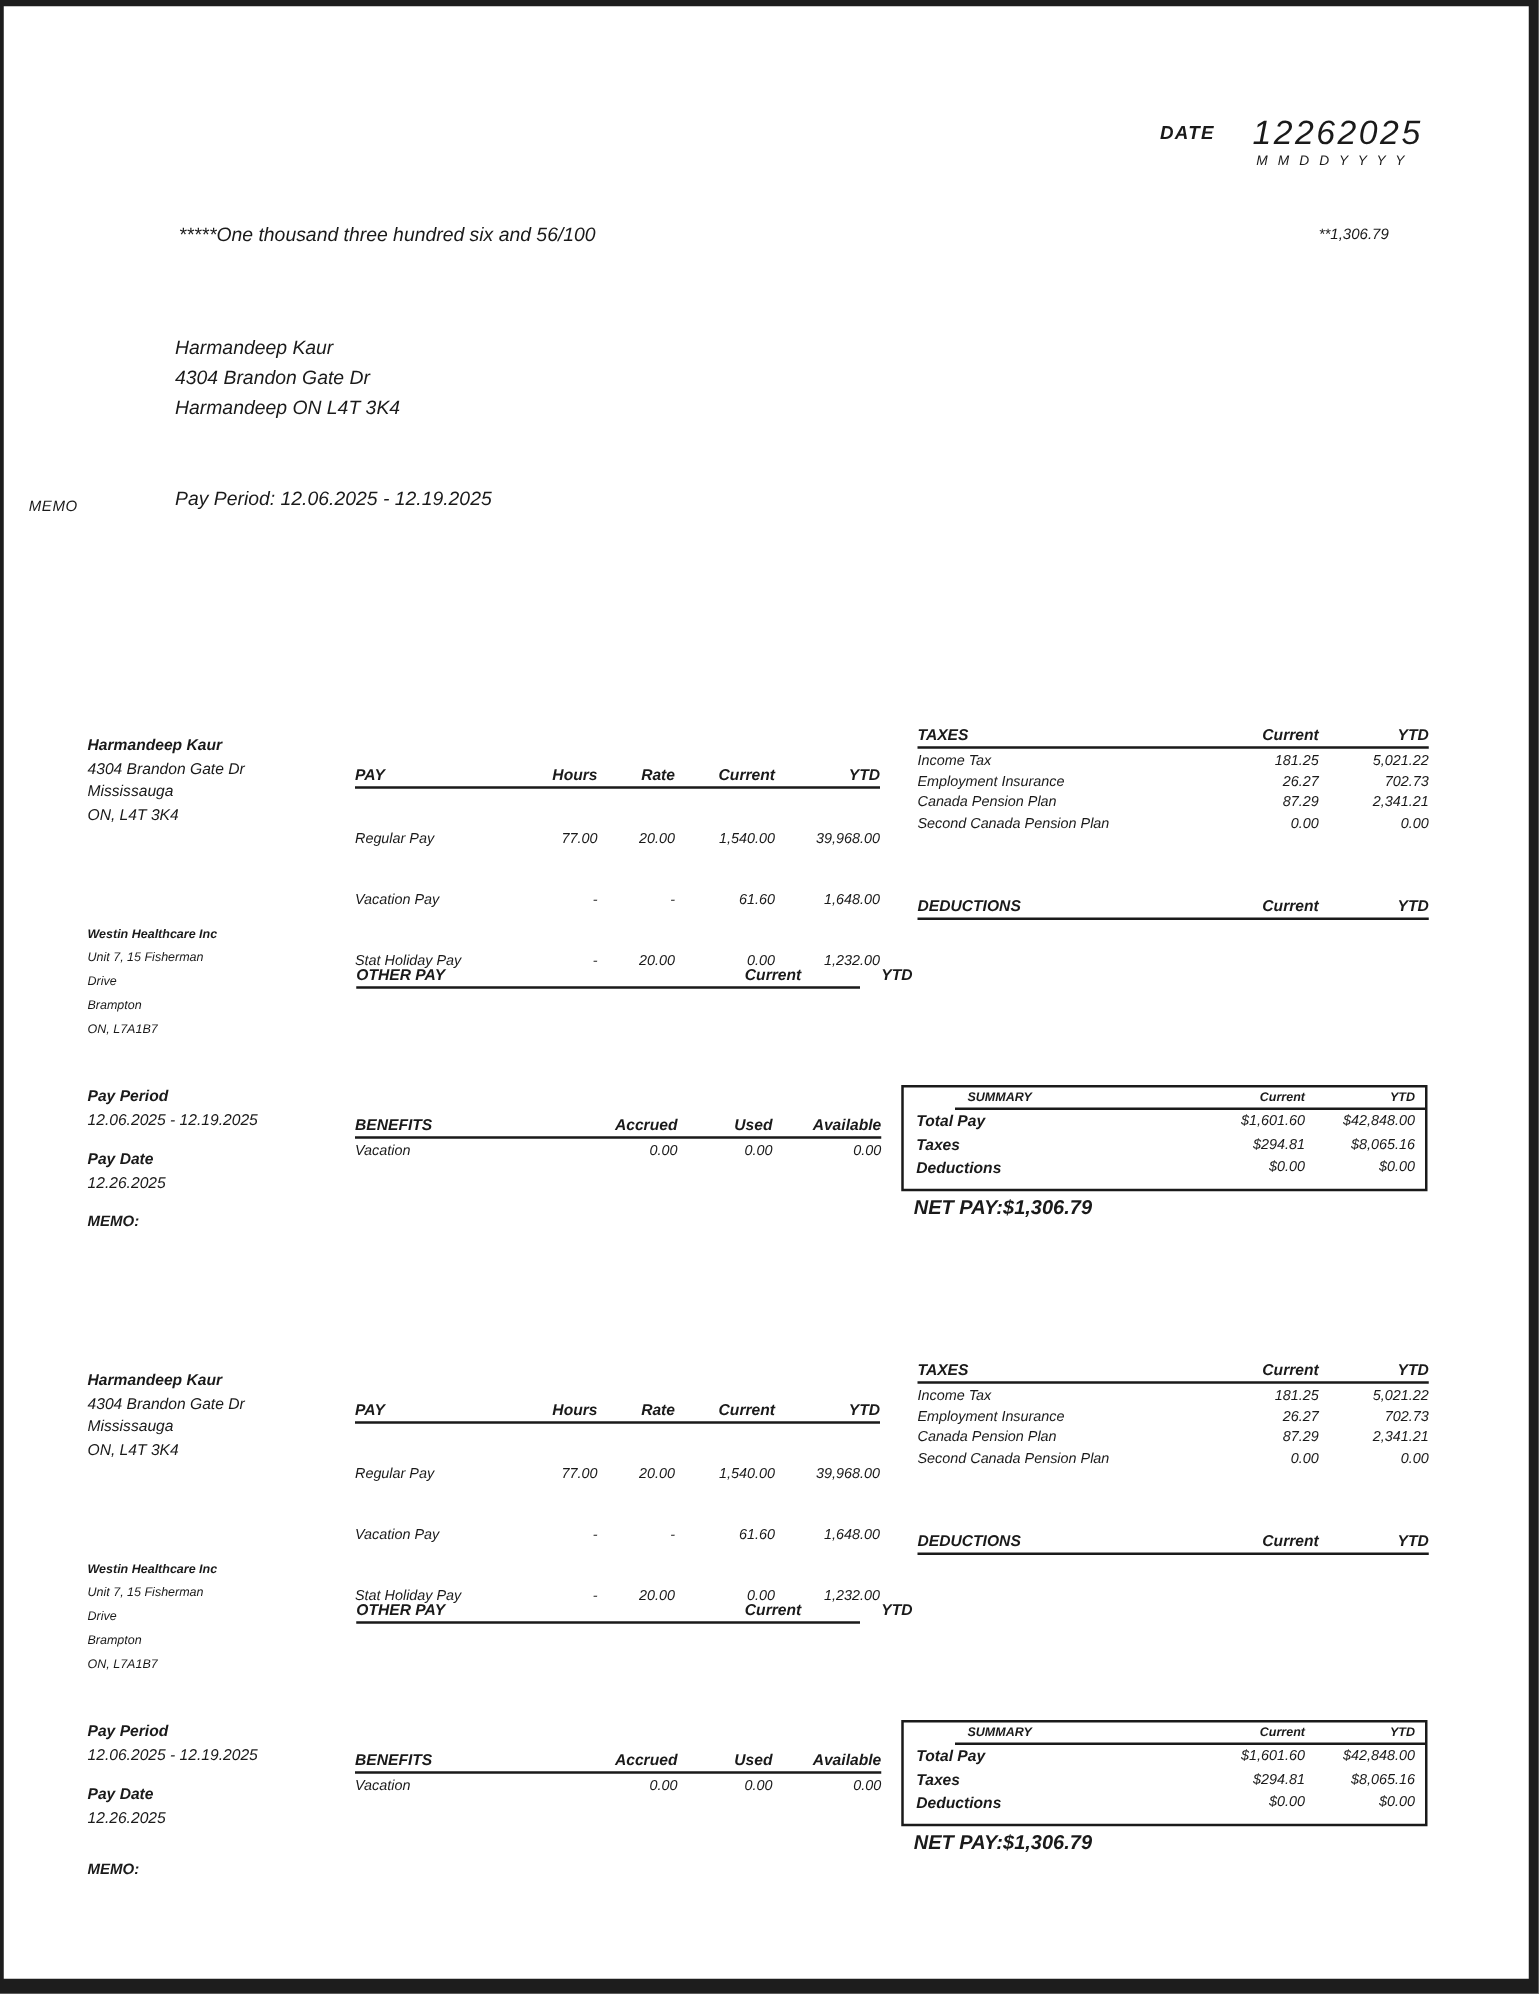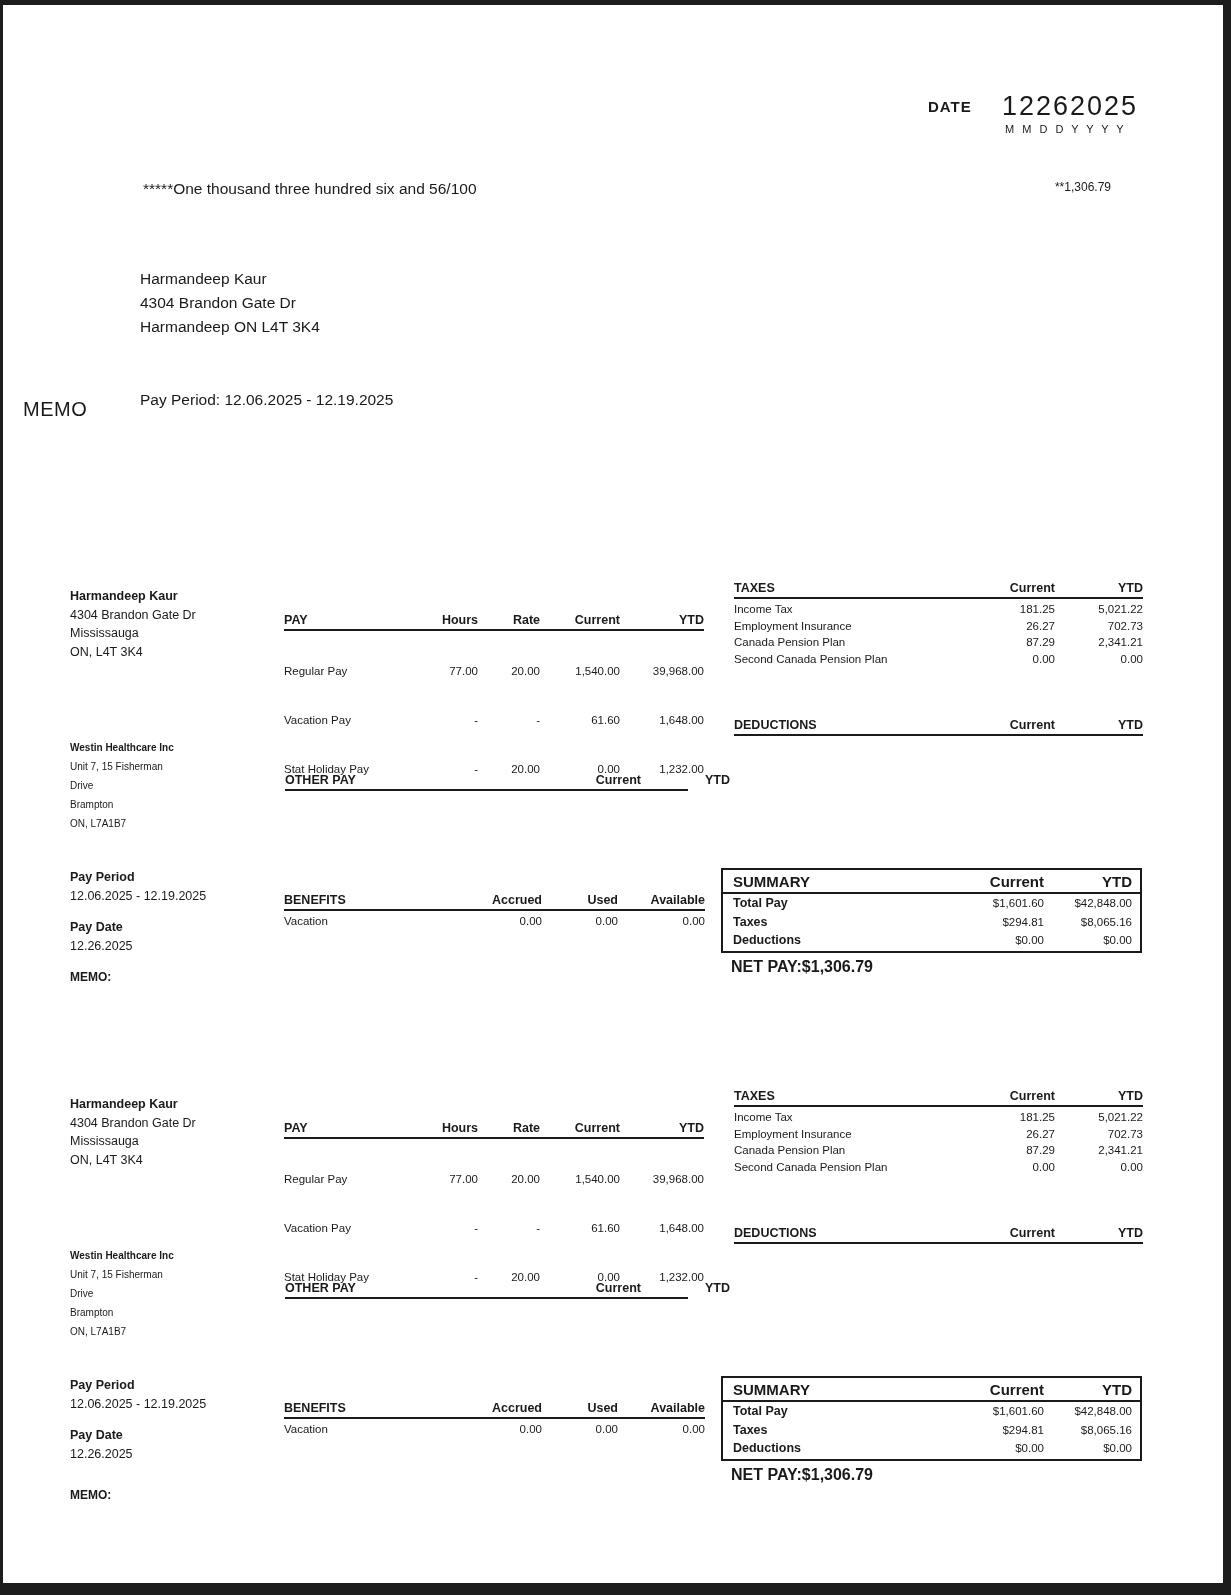--- a/index.html
+++ b/index.html
@@ -1,33 +1,33 @@
 <!DOCTYPE html>
 <html><head>
 <meta charset="utf-8">
 <style>
   html,body { margin:0; padding:0; background:#444; }
   .page {
     position:relative; width:1231px; height:1595px; background:#ffffff;
     box-sizing:border-box; margin:0 auto;
     border-top:5px solid #1d1d1d; border-left:3px solid #1d1d1d;
     border-right:8px solid #1d1d1d; border-bottom:12px solid #1d1d1d;
-    font-family:"Liberation Sans", sans-serif; color:#1a1a1a; overflow:hidden;
+    font-family:"Liberation Sans", sans-serif; color:#1a1a1a; overflow:hidden;font-style:italic;
   }
   .abs { position:absolute; white-space:nowrap; }
   .b { font-weight:bold; }
 
   
   .date-label   { left:925px;  top:93px;  font-size:15px; letter-spacing:1px; }
   .date-digits  { left:999px;  top:86px;  font-size:27px; letter-spacing:2px; }
   .date-format  { left:1002px; top:118px; font-size:11px; letter-spacing:2.5px; }
   .amount-words   { left:140px; top:175px; font-size:15.5px; }
   .amount-numeric { left:945px; top:175px; width:163px; text-align:right; font-size:12px; }
   .payee { left:137px; top:262px; font-size:15.5px; line-height:24px; white-space:nowrap; position:absolute; }
-  .memo-label { left:20px;  top:393px; font-size:20px; letter-spacing:0.5px; }
+  .memo-label { left:20px;  top:393px; font-size:12px; letter-spacing:0.5px; }
   .memo-value { left:137px; top:386px; font-size:15.5px; }
 
   
   .stub-slot { position:absolute; left:0; width:1220px; height:460px; }
   .stub-a { top:563px; }
   .stub-b { top:1071px; }
   .stub { position:absolute; inset:0; }
 
   .emp-block      { left:67px; top:19px;  font-size:12.5px; line-height:18.5px; position:absolute; white-space:nowrap; }
   .employer-block { left:67px; top:158px; font-size:10px; line-height:19px;  position:absolute; white-space:nowrap;margin-top:12px; }
@@ -44,21 +44,21 @@
   .tax-grid  { display:grid; grid-template-columns:230px 91px 88px; }
   .tax-tbl .tbl-row { line-height:16.5px; }
   .ded-tbl   { left:731px; top:150px; width:409px; }
   .other-tbl { left:282px; top:205px; width:403px; }
   .other-grid{ display:grid; grid-template-columns:180px 155px 68px;gap:21px; }
   .ben-tbl   { left:281px; top:325px; width:421px; }
   .ben-grid  { display:grid; grid-template-columns:140px 118px 76px 87px; }
 
   .summary-box { left:718px; top:300px; width:421px; height:85px; border:2px solid #1a1a1a; box-sizing:border-box; position:absolute; }
   .summary-grid { display:grid; grid-template-columns:1fr 140px 88px; }
-  .summary-head { font-weight:bold; font-size:15px; padding:3px 8px 2px 10px; border-bottom:2px solid #1a1a1a; }
+  .summary-head { font-weight:bold; font-size:10px; padding:3px 8px 2px 10px; border-bottom:2px solid #1a1a1a;margin-left:41px; }
   .summary-row  { padding:0 8px 0 10px; line-height:18.6px; }
   .summary-row .lbl { font-weight:bold; font-size:12.5px; }
   .summary-row .val { font-size:11.5px; text-align:right; }
 
   .netpay { left:728px; top:390px; width:419px; display:flex; justify-content:flex-start; font-weight:bold; font-size:16px; position:absolute; }
 
   .lower-left { left:67px; top:302px; position:absolute; width:220px; height:130px; font-size:12.5px; }
   .ll-item { position:absolute; white-space:nowrap; }
   .pp-label { top:0; }
   .pp-value { top:19px; }

